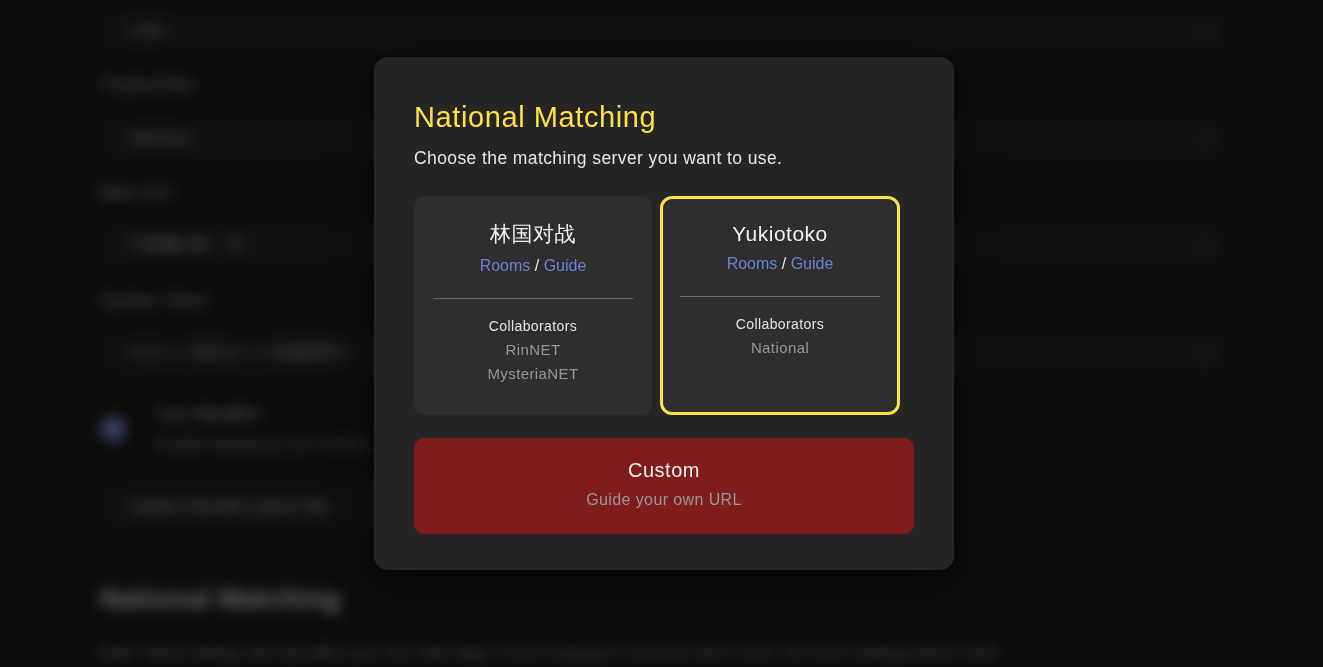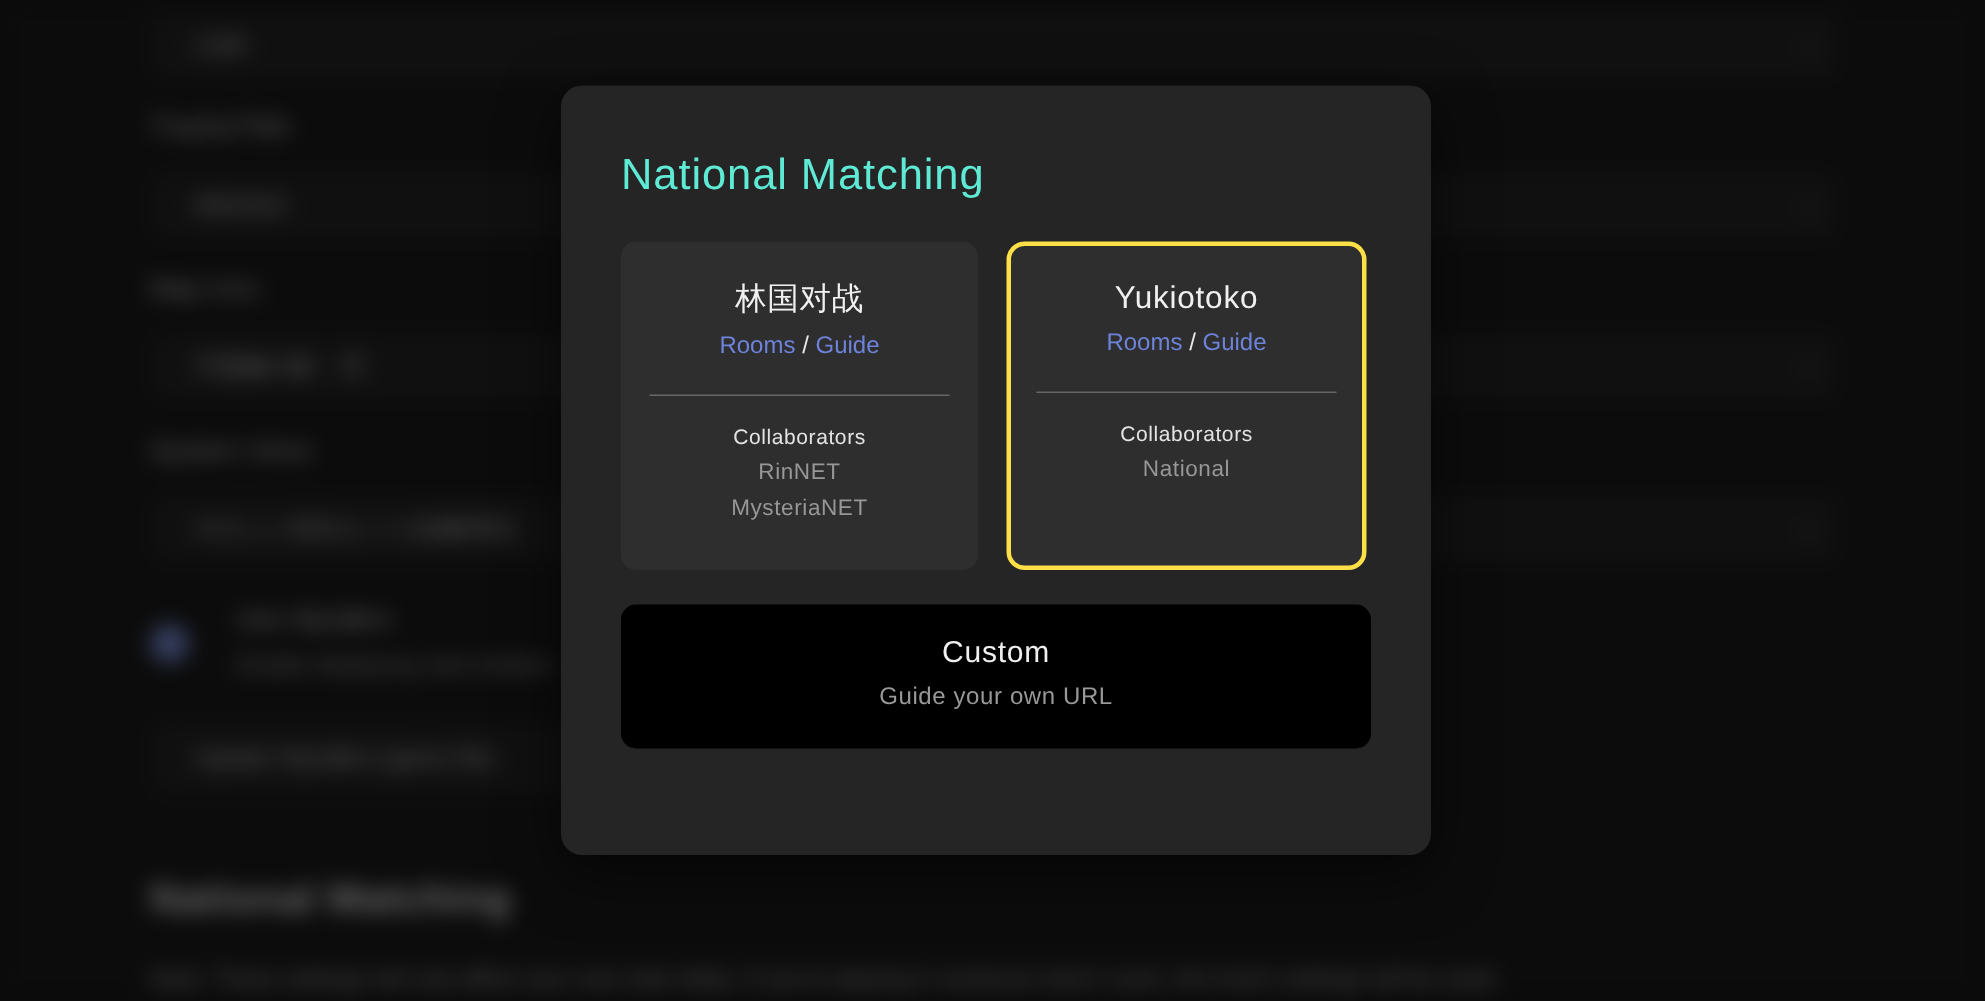--- a/index.html
+++ b/index.html
@@ -55,42 +55,42 @@
   .overlay { position: absolute; inset: 0; background: rgba(8,8,8,0.55); }
 
   
   .modal {
     position: absolute; left: 374px; top: 57px; width: 580px; height: 513px;
     background: #252525; border-radius: 14px;
     box-shadow: 0 12px 40px rgba(0,0,0,0.55);
     padding: 44px 40px 0 40px;
     color: #f2f2f2;
   }
-  .modal-title { font-size: 29px; font-weight: 500; letter-spacing: 0.6px; color: #5eead4; }
+  .modal-title { font-size: 29px; font-weight: 500; letter-spacing: 0.6px; color: #fde047; }
   .modal-subtitle { margin-top: 14px; font-size: 17.5px; color: #e6e6e6; letter-spacing: 0.4px; }
 
-  .server-row { margin-top: 27px; display: flex; gap: 19px; }
+  .server-row { margin-top: 27px; display: flex; gap: 8px; }
   .server-card {
     width: 238px; height: 219px;
     background: #2e2e2e; border-radius: 10px;
     border: 1px solid transparent;
     display: flex; flex-direction: column; align-items: center;
     padding-top: 23px; cursor: pointer;
   }
   .server-card.selected { width: 240px; border: 3px solid #fde047; border-radius: 12px; }
   .server-name { font-size: 21px; color: #f0f0f0; letter-spacing: 0.5px; }
   .server-links { margin-top: 9px; font-size: 16px; color: #e8e8e8; }
   .server-links a { color: #6d82d8; text-decoration: none; cursor: pointer; }
   .card-divider { margin-top: 23px; width: 200px; border: none; border-top: 1px solid #666; }
   .collab-label { margin-top: 19px; font-size: 14px; color: #e3e3e3; letter-spacing: 0.4px; }
   .collab-name { margin-top: 7px; font-size: 15px; color: #979797; letter-spacing: 0.4px; }
 
   .custom-card {
     margin-top: 23px; width: 500px; height: 96px;
-    background: #000000; border-radius: 10px;
+    background: #7f1d1d; border-radius: 10px;
     display: flex; flex-direction: column; align-items: center;
     padding-top: 21px; cursor: pointer;
   }
   .custom-title { font-size: 20px; color: #f0f0f0; letter-spacing: 0.5px; }
   .custom-subtitle { margin-top: 9px; font-size: 16px; color: #989898; letter-spacing: 0.4px; }
 </style>
 </head>
 <body>
 
 <div class="stage">
@@ -129,20 +129,21 @@
     </div>
 
     <div class="bg-h2">National Matching</div>
     <div class="bg-note">Note: These settings will only affect your own side lobby. If you're playing in someone else's room, the host's settings will be used.</div>
   </div>
 
   <div class="overlay"></div>
 
   <div class="modal">
     <div class="modal-title">National Matching</div>
+    <div class="modal-subtitle">Choose the matching server you want to use.</div>
 
     <div class="server-row">
 
       <div class="server-card">
         <div class="server-name">林国对战</div>
         <div class="server-links">
           <a>Rooms</a>
           <span>/</span>
           <a>Guide</a>
         </div>

